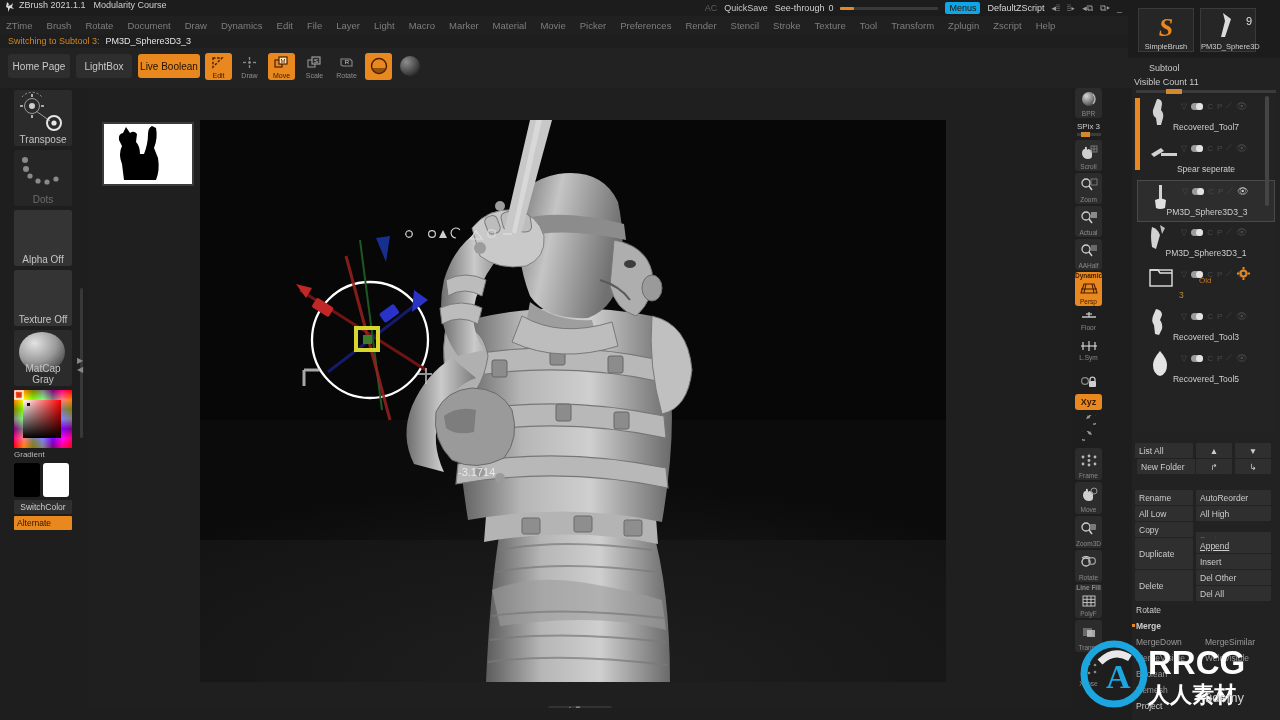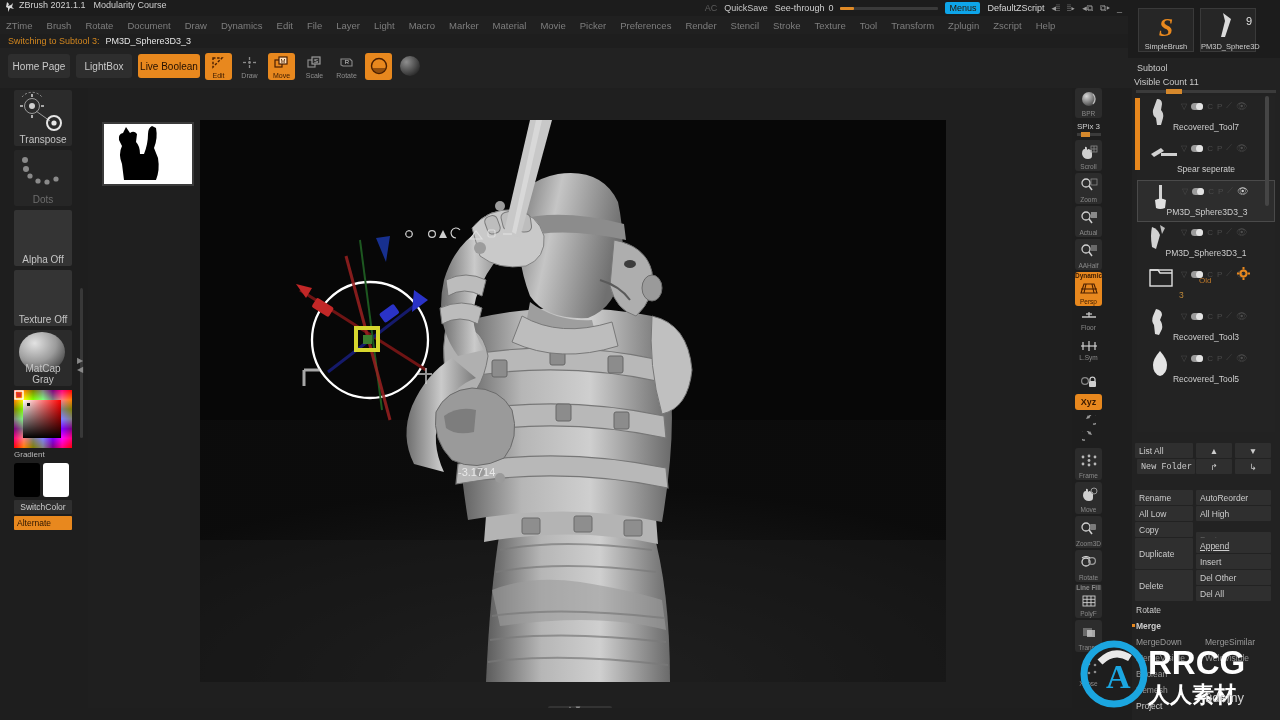--- a/index.html
+++ b/index.html
@@ -800,21 +800,21 @@
     <div class="toolslot" style="left:72px;">
       <svg width="54" height="34" viewBox="0 0 54 34">
         <path d="M22 4 L30 10 L24 28 L20 28 L24 12 Z" fill="#dadada"></path>
         <text x="48" y="16" font-size="11" fill="#e0e0e0" text-anchor="middle" font-family="Liberation Sans">9</text>
       </svg>
       <div class="nm">PM3D_Sphere3D</div>
     </div>
   </div>
 
   <div class="rpanel">
-    <div class="ptitle" style="left:5px;top:5px;">Subtool</div>
+    <div class="ptitle" style="left:17px;top:5px;">Subtool</div>
     <div class="ptitle" style="left:2px;top:19px;">Visible Count  11</div>
     <div class="vcslider" style="left:4px;top:32px;width:140px;">
         <i style="left:30px;"></i>
       </div>
   </div>
 
   <div class="stlist" id="stlist">
       <div class="strow" style="top: 0px;">
         <div class="thn"><svg width="22" height="28" viewBox="0 0 22 28">
             <path d="M8 1 q5 0 5 5 l-1 6 q3 3 2 8 l-2 7 l-4 0 l-1-7 q-4-3-3-8 z" fill="#d2d2d2"></path>
@@ -927,21 +927,21 @@
         </div>
         <div class="nm">Recovered_Tool5</div>
       </div>
     </div>
   <div style="position:absolute;left:1135px;top:98px;width:5px;height:72px;background:#e8881e;"></div>
   <div style="position:absolute;left:1265px;top:96px;width:4px;height:110px;background:#454545;border-radius:2px;"></div>
 
   <div class="pbtn" style="left:1135px;top:443px;width:58px;">List All</div>
   <div class="pbtn ctr" style="left:1196px;top:443px;width:36px;">▲</div>
   <div class="pbtn ctr" style="left:1235px;top:443px;width:36px;">▼</div>
-  <div class="pbtn" style="left:1137px;top:459px;width:58px;font-family:Liberation Mono, monospace;">New Folder</div>
+  <div class="pbtn" style="left:1137px;top:459px;width:58px;">New Folder</div>
   <div class="pbtn ctr" style="left:1196px;top:459px;width:36px;">↱</div>
   <div class="pbtn ctr" style="left:1235px;top:459px;width:36px;">↳</div>
 
   <div class="pbtn" style="left:1135px;top:490px;width:58px;">Rename</div>
   <div class="pbtn" style="left:1196px;top:490px;width:75px;">AutoReorder</div>
   <div class="pbtn" style="left:1135px;top:506px;width:58px;">All Low</div>
   <div class="pbtn" style="left:1196px;top:506px;width:75px;">All High</div>
   <div class="pbtn" style="left:1135px;top:522px;width:58px;">Copy</div>
   <div class="pbtn dim" style="left:1196px;top:532px;width:75px;">Paste</div>
   <div class="pbtn tall" style="left:1135px;top:538px;width:58px;">Duplicate</div>

